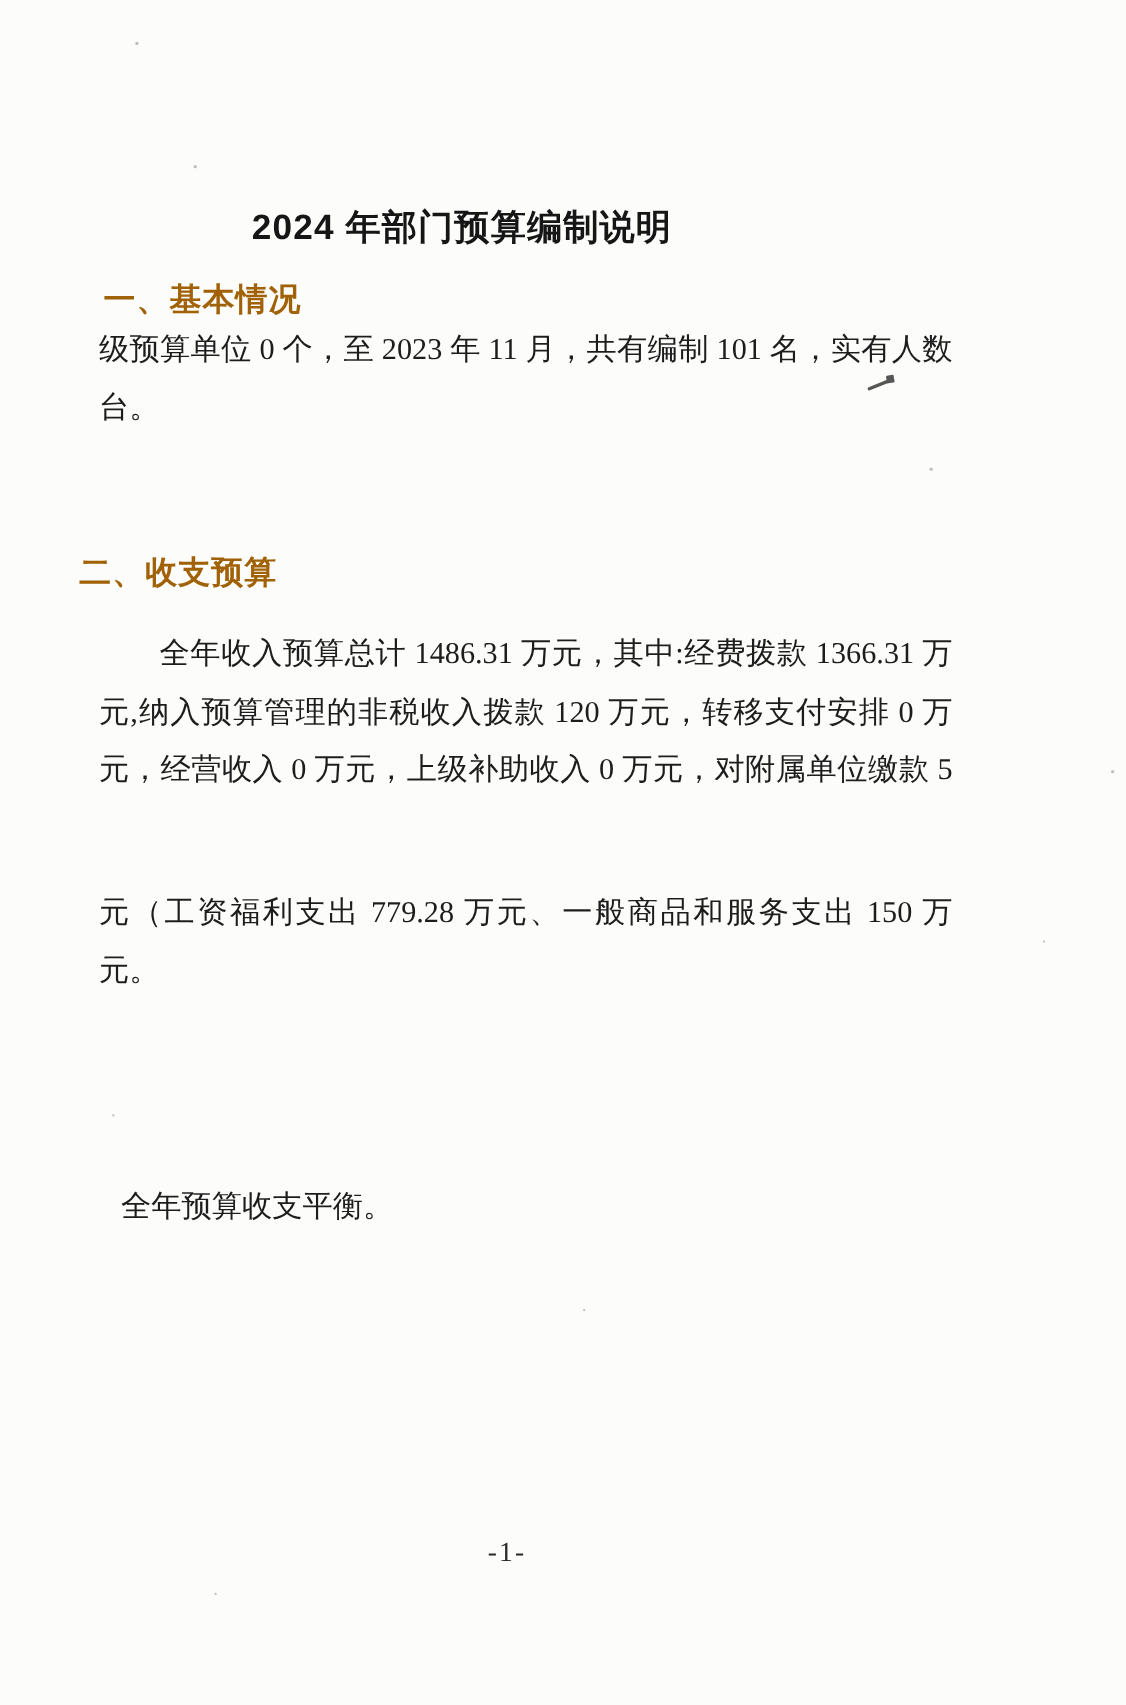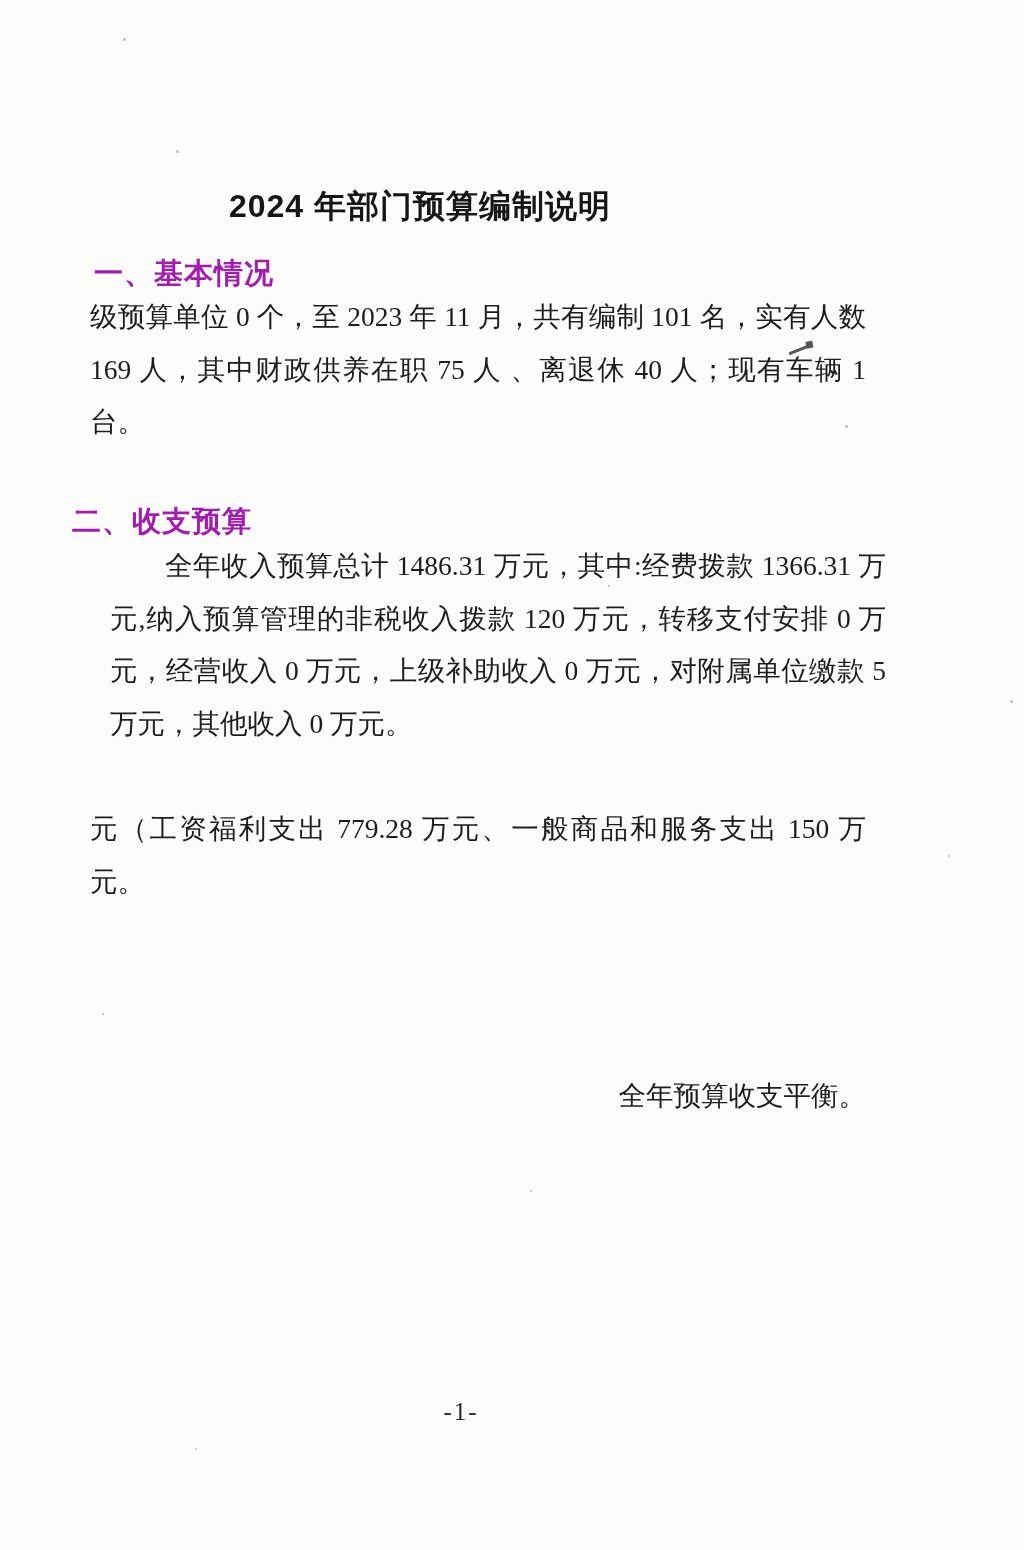--- a/index.html
+++ b/index.html
@@ -27,49 +27,49 @@
     letter-spacing:1px;
     color:#161616;
   }
   .doc-title .shift{ position:relative; left:-30px; }
   .sec-heading{
     position:absolute;
     font-family:"Liberation Sans","DejaVu Sans",sans-serif;
     font-weight:bold;
     font-size:29px;
     letter-spacing:1px;
-    color:#a21caf;
+    color:#a16207;
     line-height:34px;
   }
   .h1{ top:256px; left:94px; }
   .h2{ top:504px; left:72px; }
   .para{
     position:absolute;
     left:90px;
     width:776px;
     font-size:27.5px;
     line-height:52.5px;
     color:#1d1d1d;
   }
   .p1{ top:291px; }
-  .p2{ top:540px;margin-left:20px; }
+  .p2{ top:568px; }
   .p3{ top:803px; }
   .p4{ top:1070px; }
   .bl{
     height:52.5px;
     overflow:hidden;
     text-align:left;
   }
   .bl.j{
     text-align:justify;
     text-align-last:justify;
   }
   .ind1{ text-indent:55px; }
   .ind2{ text-indent:62px; }
-  .ind3{ text-indent:20px;text-align:right; }
+  .ind3{ text-indent:20px; }
   .hei{
     font-family:"Liberation Sans","DejaVu Sans",sans-serif;
     font-weight:bold;
   }
   .page-num{
     position:absolute;
     top:1398px; left:0;
     width:1024px;
     text-align:center;
     font-size:25px;
@@ -108,31 +108,29 @@
 <div class="page">
 
   <div class="doc-title">
     <span class="shift">2024 年部门预算编制说明</span>
   </div>
 
   <div class="sec-heading h1">一、基本情况</div>
 
   <div class="para p1">
     <div class="bl j">级预算单位 0 个，至 2023 年 11 月，共有编制 101 名，实有人数</div>
-    <div class="bl j">169 人，其中财政供养在职 75 人 、离退休 40 人；现有车辆 1</div>
     <div class="bl">台。</div>
   </div>
 
   <div class="sec-heading h2">二、收支预算</div>
 
   <div class="para p2">
     <div class="bl j ind1">全年收入预算总计 1486.31 万元，其中:经费拨款 1366.31 万</div>
     <div class="bl j">元,纳入预算管理的非税收入拨款 120 万元，转移支付安排 0 万</div>
     <div class="bl j">元，经营收入 0 万元，上级补助收入 0 万元，对附属单位缴款 5</div>
-    <div class="bl">万元，其他收入 0 万元。</div>
   </div>
 
   <div class="para p3">
     <div class="bl j">元（工资福利支出 779.28 万元、一般商品和服务支出 150 万元、</div>
     <div class="bl">元。</div>
   </div>
 
   <div class="para p4">
     <div class="bl ind3">全年预算收支平衡。</div>
   </div>

